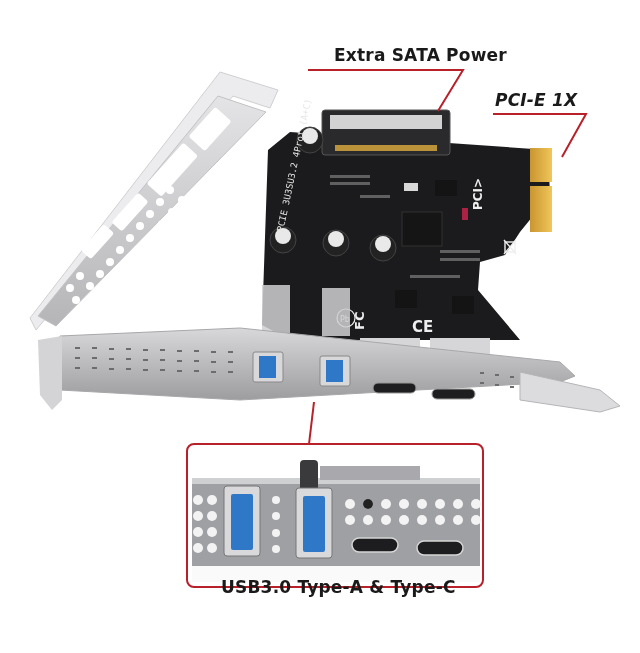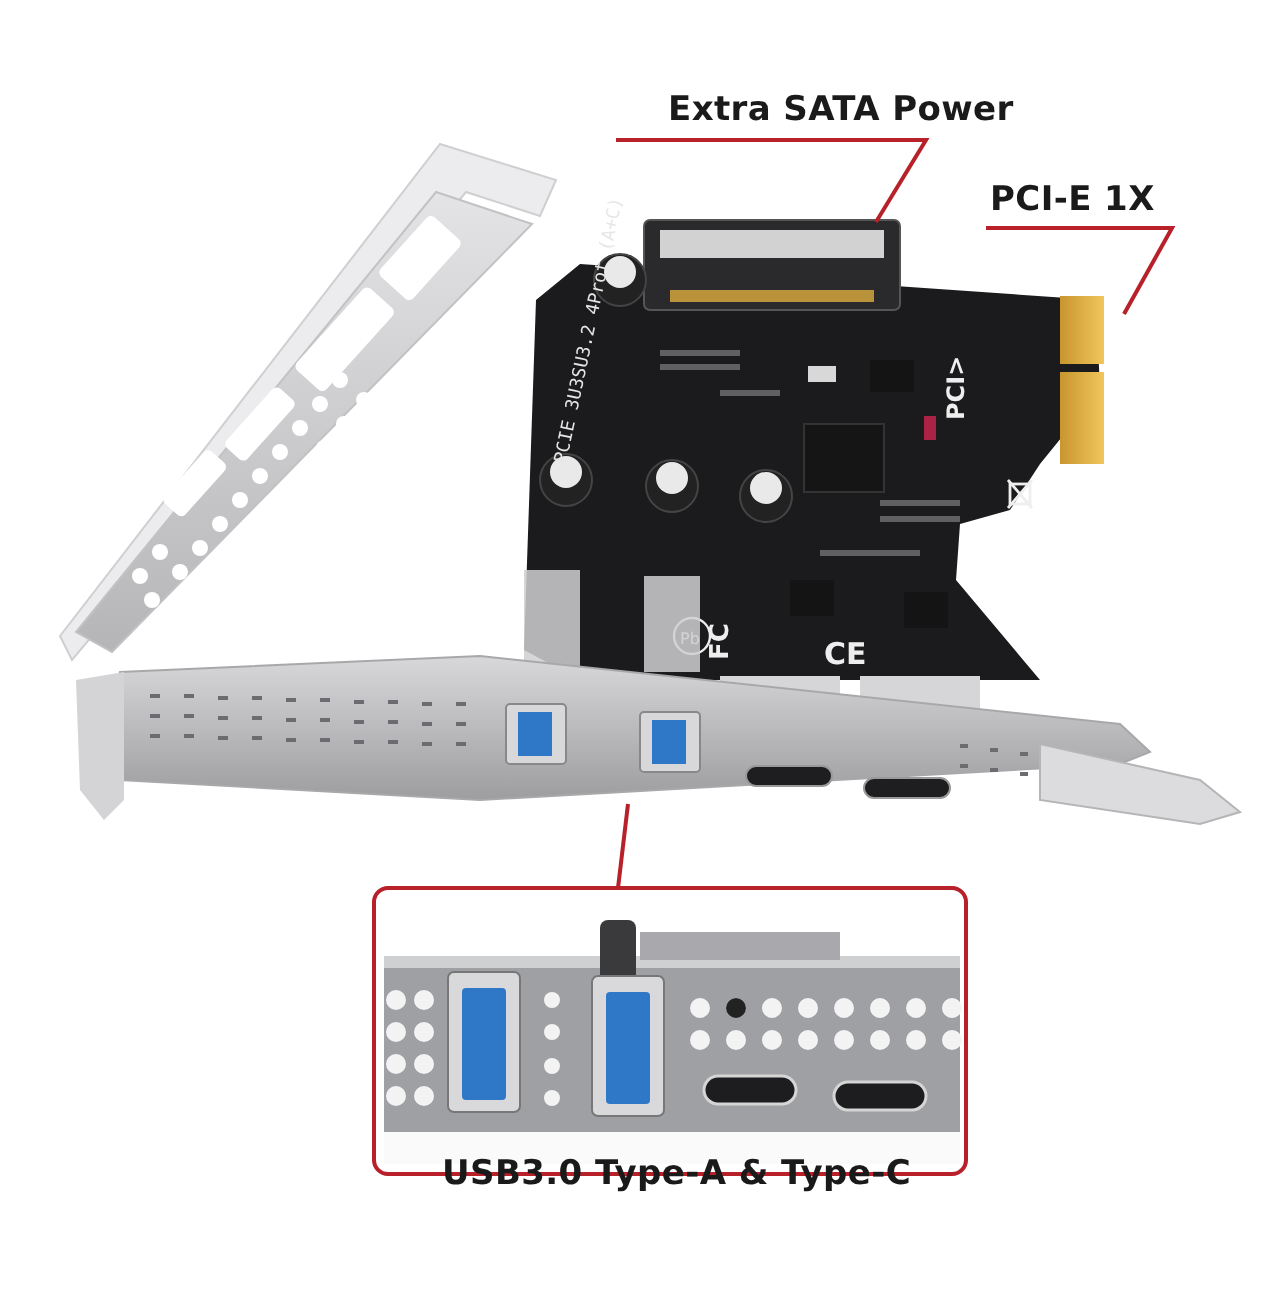--- a/index.html
+++ b/index.html
@@ -220,14 +220,14 @@
     <g>
       <rect x="296" y="488" width="36" height="70" rx="3" fill="#d9d9db" stroke="#777"></rect>
       <rect x="303" y="496" width="22" height="56" rx="2" fill="#2f78c8"></rect>
     </g>
     <rect x="352" y="538" width="46" height="14" rx="7" fill="#1d1d1f" stroke="#d5d5d5" stroke-width="1.5"></rect>
     <rect x="417" y="541" width="46" height="14" rx="7" fill="#1d1d1f" stroke="#d5d5d5" stroke-width="1.5"></rect>
   </g>
 </svg>
 
 <div class="label" style="left:310px;top:45px;margin-left:24px;">Extra SATA Power</div>
-<div class="label" style="left:495px;top:90px;">PCI-E 1X</div>
+<div class="label" style="left:495px;top:90px;font-style:italic;">PCI-E 1X</div>
 <div class="label" style="left:221px;top:577px;">USB3.0 Type-A &amp; Type-C</div>
 
 </body></html>

